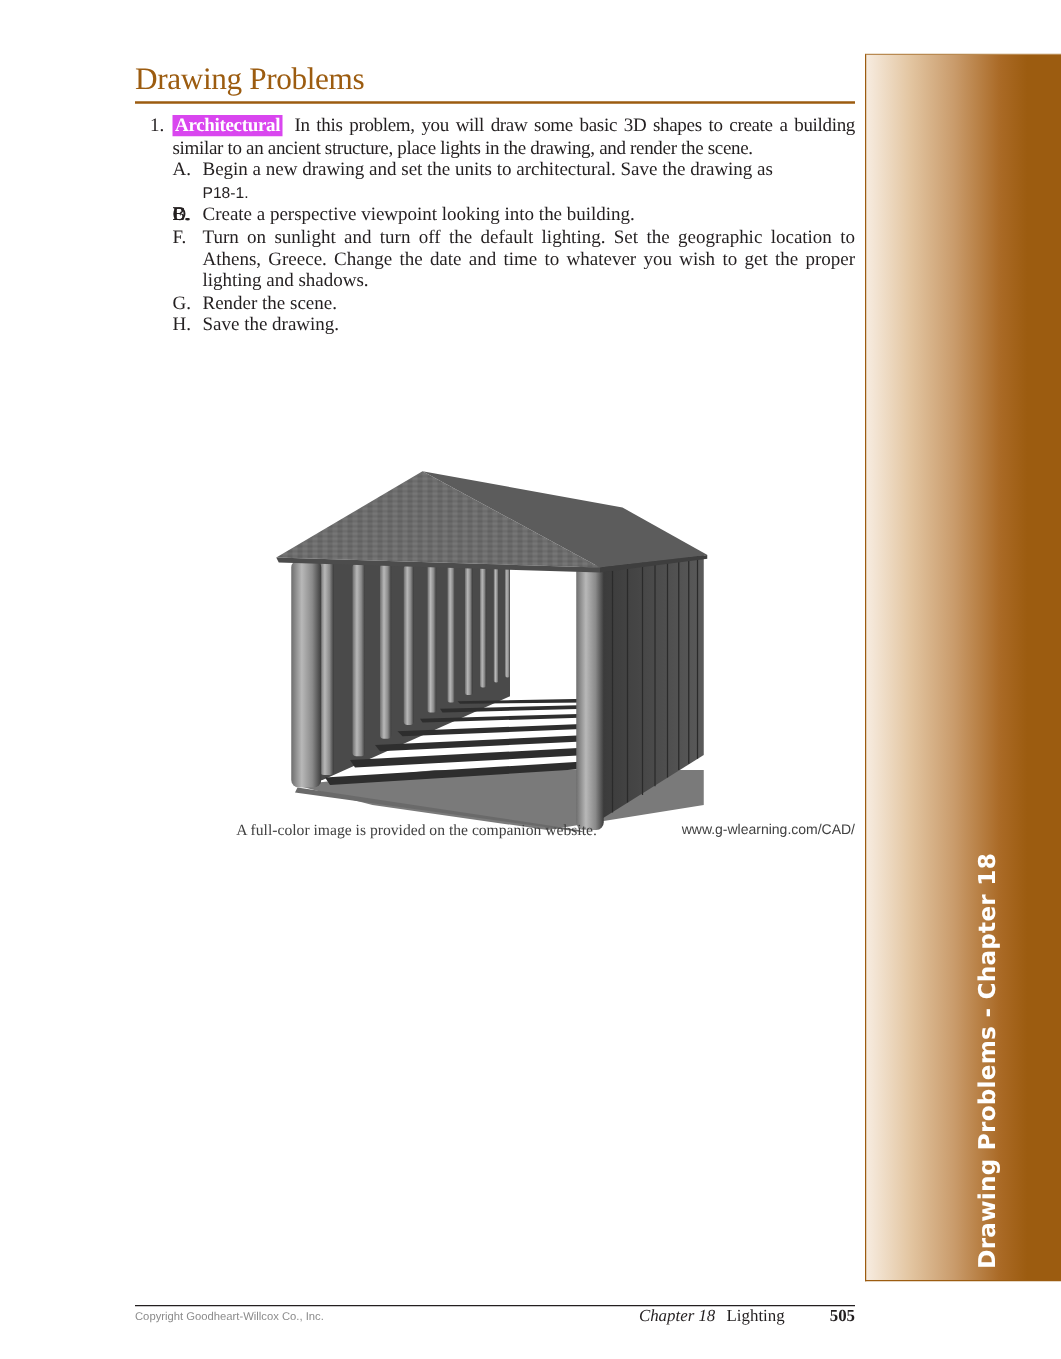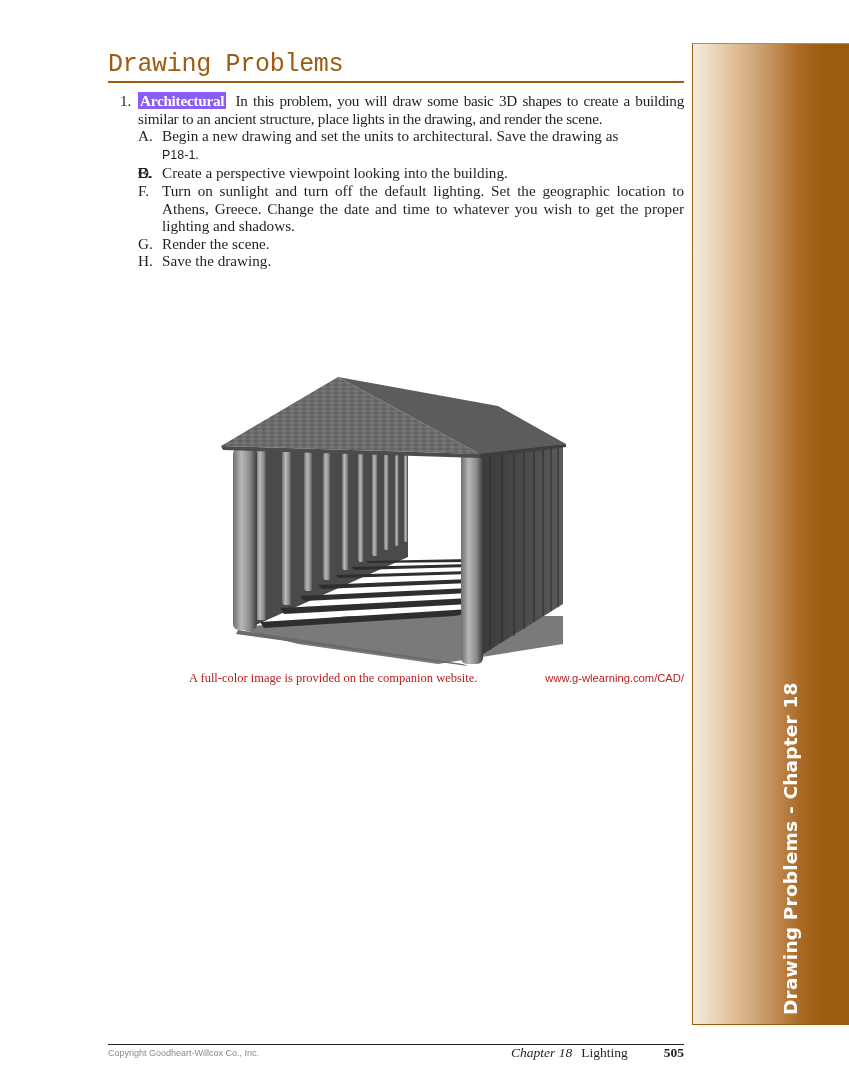--- a/index.html
+++ b/index.html
@@ -7,35 +7,35 @@
          font-family: "Liberation Serif", "DejaVu Serif", serif; color: #231f20; }
 
   .side-tab { position: absolute; left: 692px; top: 43px; width: 157px; height: 980px;
               background: linear-gradient(to right, #f7ece0 0%, #e3c6a2 22%, #c99b6b 45%, #aa6a26 68%, #9c5c10 82%, #9c5c10 100%);
               border-left: 1px solid #9c5c10; border-bottom: 1px solid #9c5c10; border-top: 1px solid #b98a52; }
   .side-tab-text { position: absolute; left: 780px; top: 1015px; transform-origin: left top;
                    transform: rotate(-90deg); white-space: nowrap;
                    font-family: "DejaVu Sans", sans-serif; font-weight: bold; font-size: 18.5px;
                    color: #ffffff; letter-spacing: 0.2px; }
 
-  .title { position: absolute; left: 108px; top: 50px; font-family: Liberation Mono, monospace;
+  .title { position: absolute; left: 108px; top: 50px; font-family: Liberation Serif, serif;
            font-size: 25px; color: #9c5c10; letter-spacing: -0.3px; }
   .title-rule { position: absolute; left: 108px; top: 81px; width: 576px; height: 2px; background: #9c5c10; }
 
   .content { position: absolute; left: 108px; top: 92px; width: 576px; font-size: 15.2px; line-height: 17.6px; }
   .item1 { position: relative; padding-left: 30px; }
   .item1 .num { position: absolute; left: 12px; top: 0; }
-  .tag { background: #8b5cf6; color: #ffffff; font-weight: bold; padding: 0 2px; margin-right: 4px; }
+  .tag { background: #d946ef; color: #ffffff; font-weight: bold; padding: 0 2px; margin-right: 4px; }
   .lead { text-align: justify; letter-spacing: -0.25px; }
   .sub { position: relative; padding-left: 54px; text-align: justify; }
   .sub .letter { position: absolute; left: 30px; top: 0; }
   .filename { font-family: "Liberation Sans", sans-serif; font-size: 12.5px; }
 
   .figure { position: absolute; left: 218px; top: 374px; width: 348px; height: 292px; }
-  .caption { position: absolute; left: 189px; top: 671px; width: 495px; font-size: 12.5px; color: #b91c1c; }
+  .caption { position: absolute; left: 189px; top: 657px; width: 495px; font-size: 12.5px; color: #404040; }
   .caption .url { position: absolute; right: 0; top: 1px; font-family: "Liberation Sans", sans-serif; font-size: 11.2px; text-align: right; }
 
   .footer-rule { position: absolute; left: 108px; top: 1044px; width: 576px; height: 1px; background: #231f20; }
   .footer-left { position: absolute; left: 108px; top: 1048px; font-family: "Liberation Sans", sans-serif; font-size: 9px; color: #8a8a8a; }
   .footer-right { position: absolute; right: 165px; top: 1045px; font-size: 13.5px; white-space: nowrap; }
   .footer-right .chap { font-style: italic; margin-right: 9px; }
   .footer-right .sect { margin-right: 36px; }
   .footer-right .page { font-weight: bold; text-align: right; }
 </style>
 </head>

